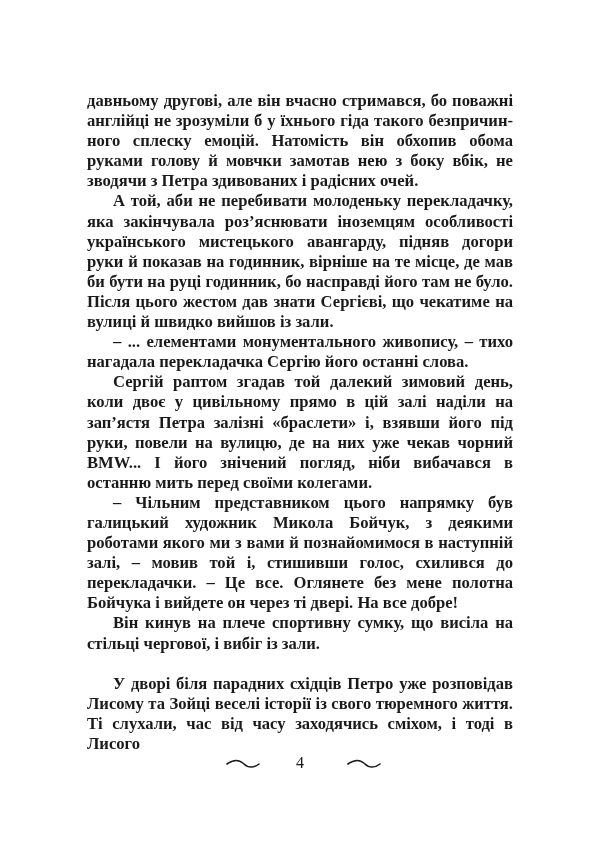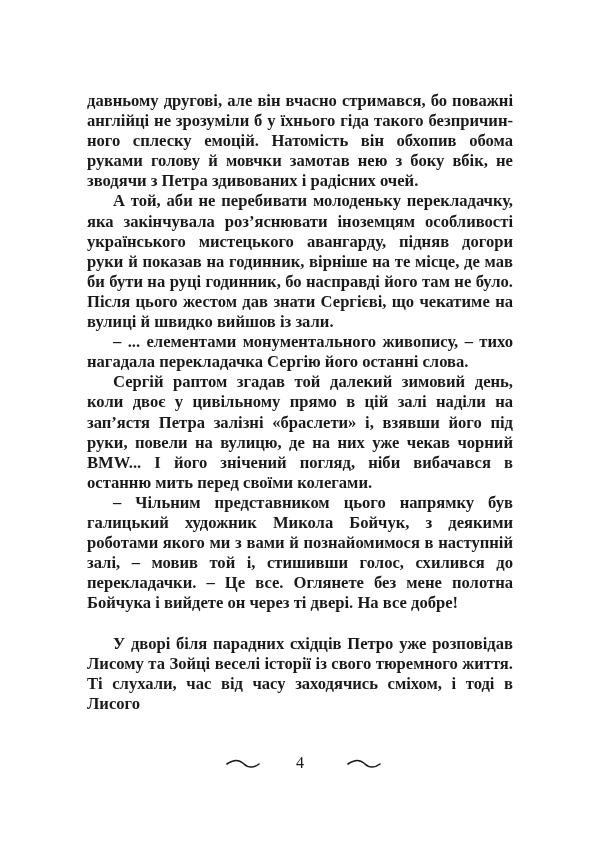--- a/index.html
+++ b/index.html
@@ -51,20 +51,21 @@
   </style>
 </head>
 <body>
 
 <div class="page-body">
   <p class="no-indent">давньому другові, але він вчасно стримався, бо поважні англійці не зрозуміли б у їхнього гіда такого безпричин­ного сплеску емоцій. Натомість він обхопив обома руками голову й мовчки замотав нею з боку вбік, не зводячи з Пе­тра здивованих і радісних очей.</p>
   <p>А той, аби не перебивати молоденьку перекладачку, яка закінчувала роз’яснювати іноземцям особливості українського мистецького авангарду, підняв догори руки й показав на годинник, вірніше на те місце, де мав би бути на руці годинник, бо насправді його там не було. Після цього жестом дав знати Сергієві, що чекатиме на вулиці й швидко вийшов із зали.</p>
   <p>– ... елементами монументального живопису, – тихо нагадала перекладачка Сергію його останні слова.</p>
   <p>Сергій раптом згадав той далекий зимовий день, коли двоє у цивільному прямо в цій залі наділи на зап’ястя Пе­тра залізні «браслети» і, взявши його під руки, повели на вулицю, де на них уже чекав чорний BMW... І його зніче­ний погляд, ніби вибачався в останню мить перед своїми колегами.</p>
   <p>– Чільним представником цього напрямку був галиць­кий художник Микола Бойчук, з деякими роботами якого ми з вами й познайомимося в наступній залі, – мовив той і, стишивши голос, схилився до перекладачки. – Це все. Оглянете без мене полотна Бойчука і вийдете он через ті двері. На все добре!</p>
+  <p>Він кинув на плече спортивну сумку, що висіла на стільці чергової, і вибіг із зали.</p>
   <div class="scene-break"></div>
   <p>У дворі біля парадних східців Петро уже розповідав Лисому та Зойці веселі історії із свого тюремного життя. Ті слухали, час від часу заходячись сміхом, і тоді в Лисого</p>
 </div>
 
 <div class="footer">
   <svg class="flourish left" viewBox="0 0 34 12">
     <path d="M1 6 C 8 1, 14 2, 18 6 S 28 10, 33 6" fill="none" stroke="#1a1a1a" stroke-width="1.6" stroke-linecap="round"></path>
   </svg>
   <span class="num">4</span>
   <svg class="flourish right" viewBox="0 0 34 12">

